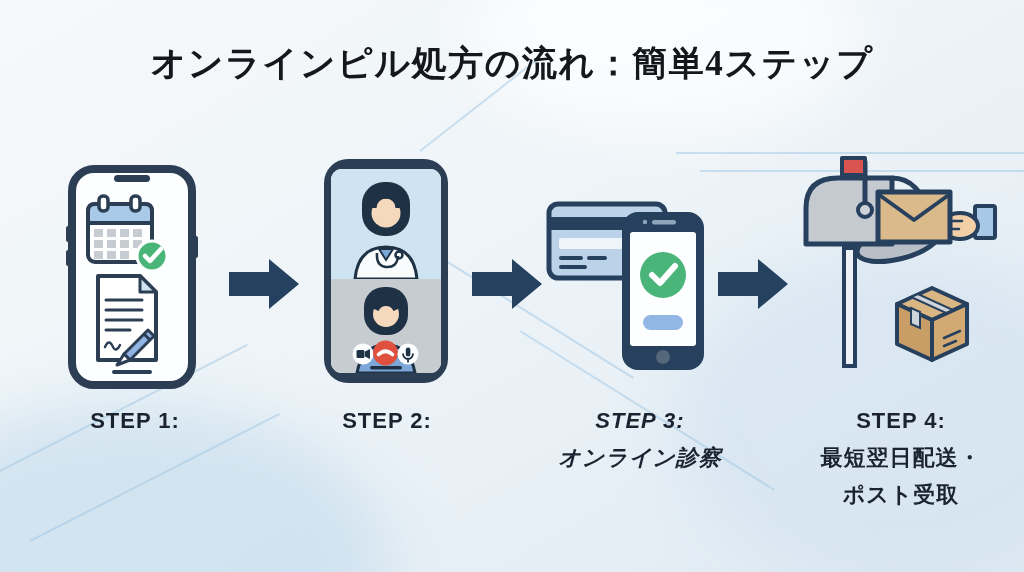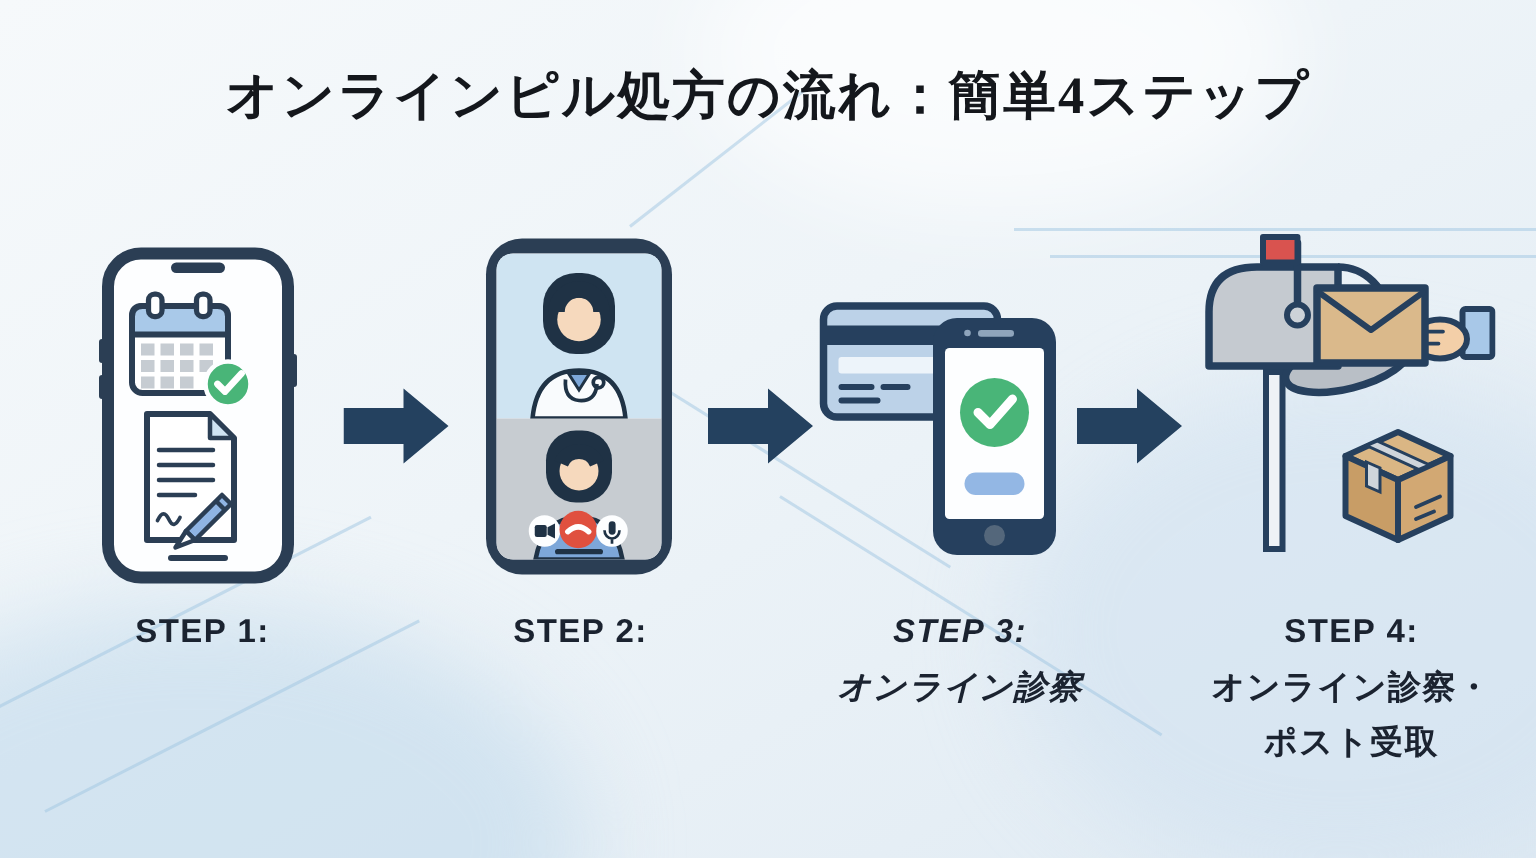--- a/index.html
+++ b/index.html
@@ -177,17 +177,17 @@
     <div>STEP 2:</div>
   </div>
 
   <div class="step-text" style="left:530px;width:220px;font-style:italic;">
     <div>STEP 3:</div>
     <div>オンライン診察</div>
   </div>
 
   <div class="step-text" style="left:786px;width:230px;">
     <div>STEP 4:</div>
-    <div>オンライン診察・</div>
+    <div>最短翌日配送・</div>
     <div>ポスト受取</div>
   </div>
 
 </div>
 
 </body></html>

